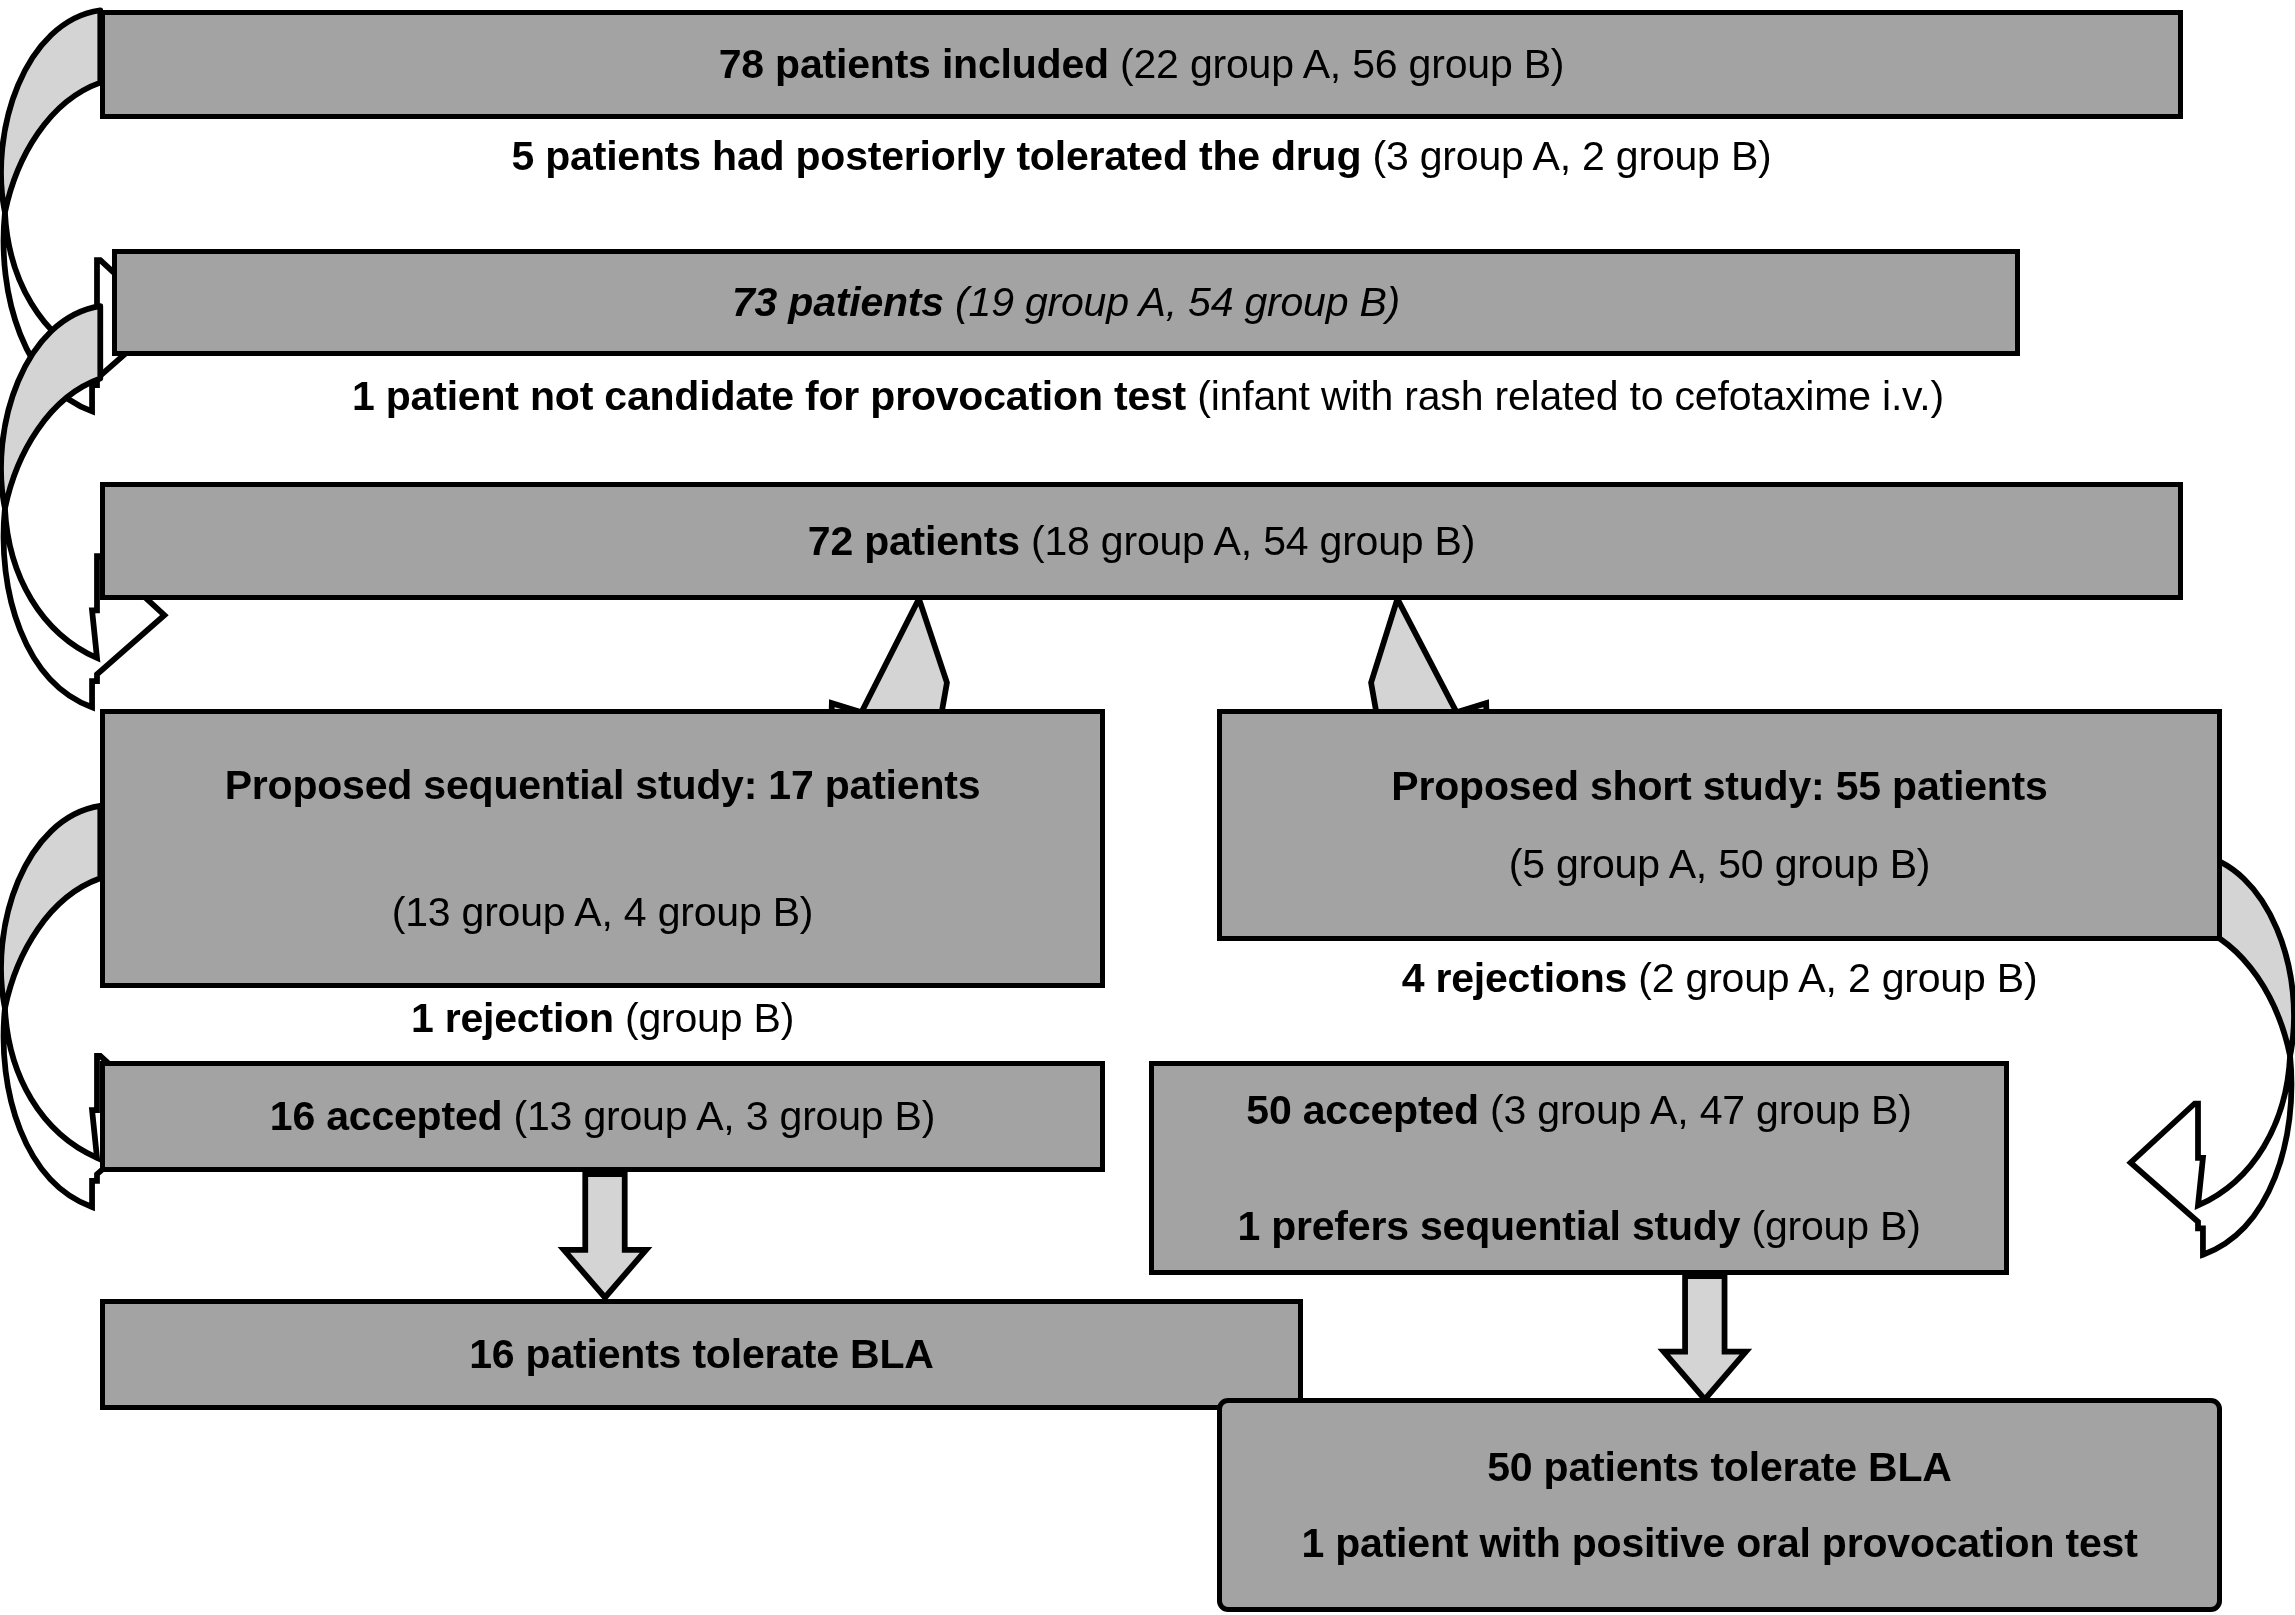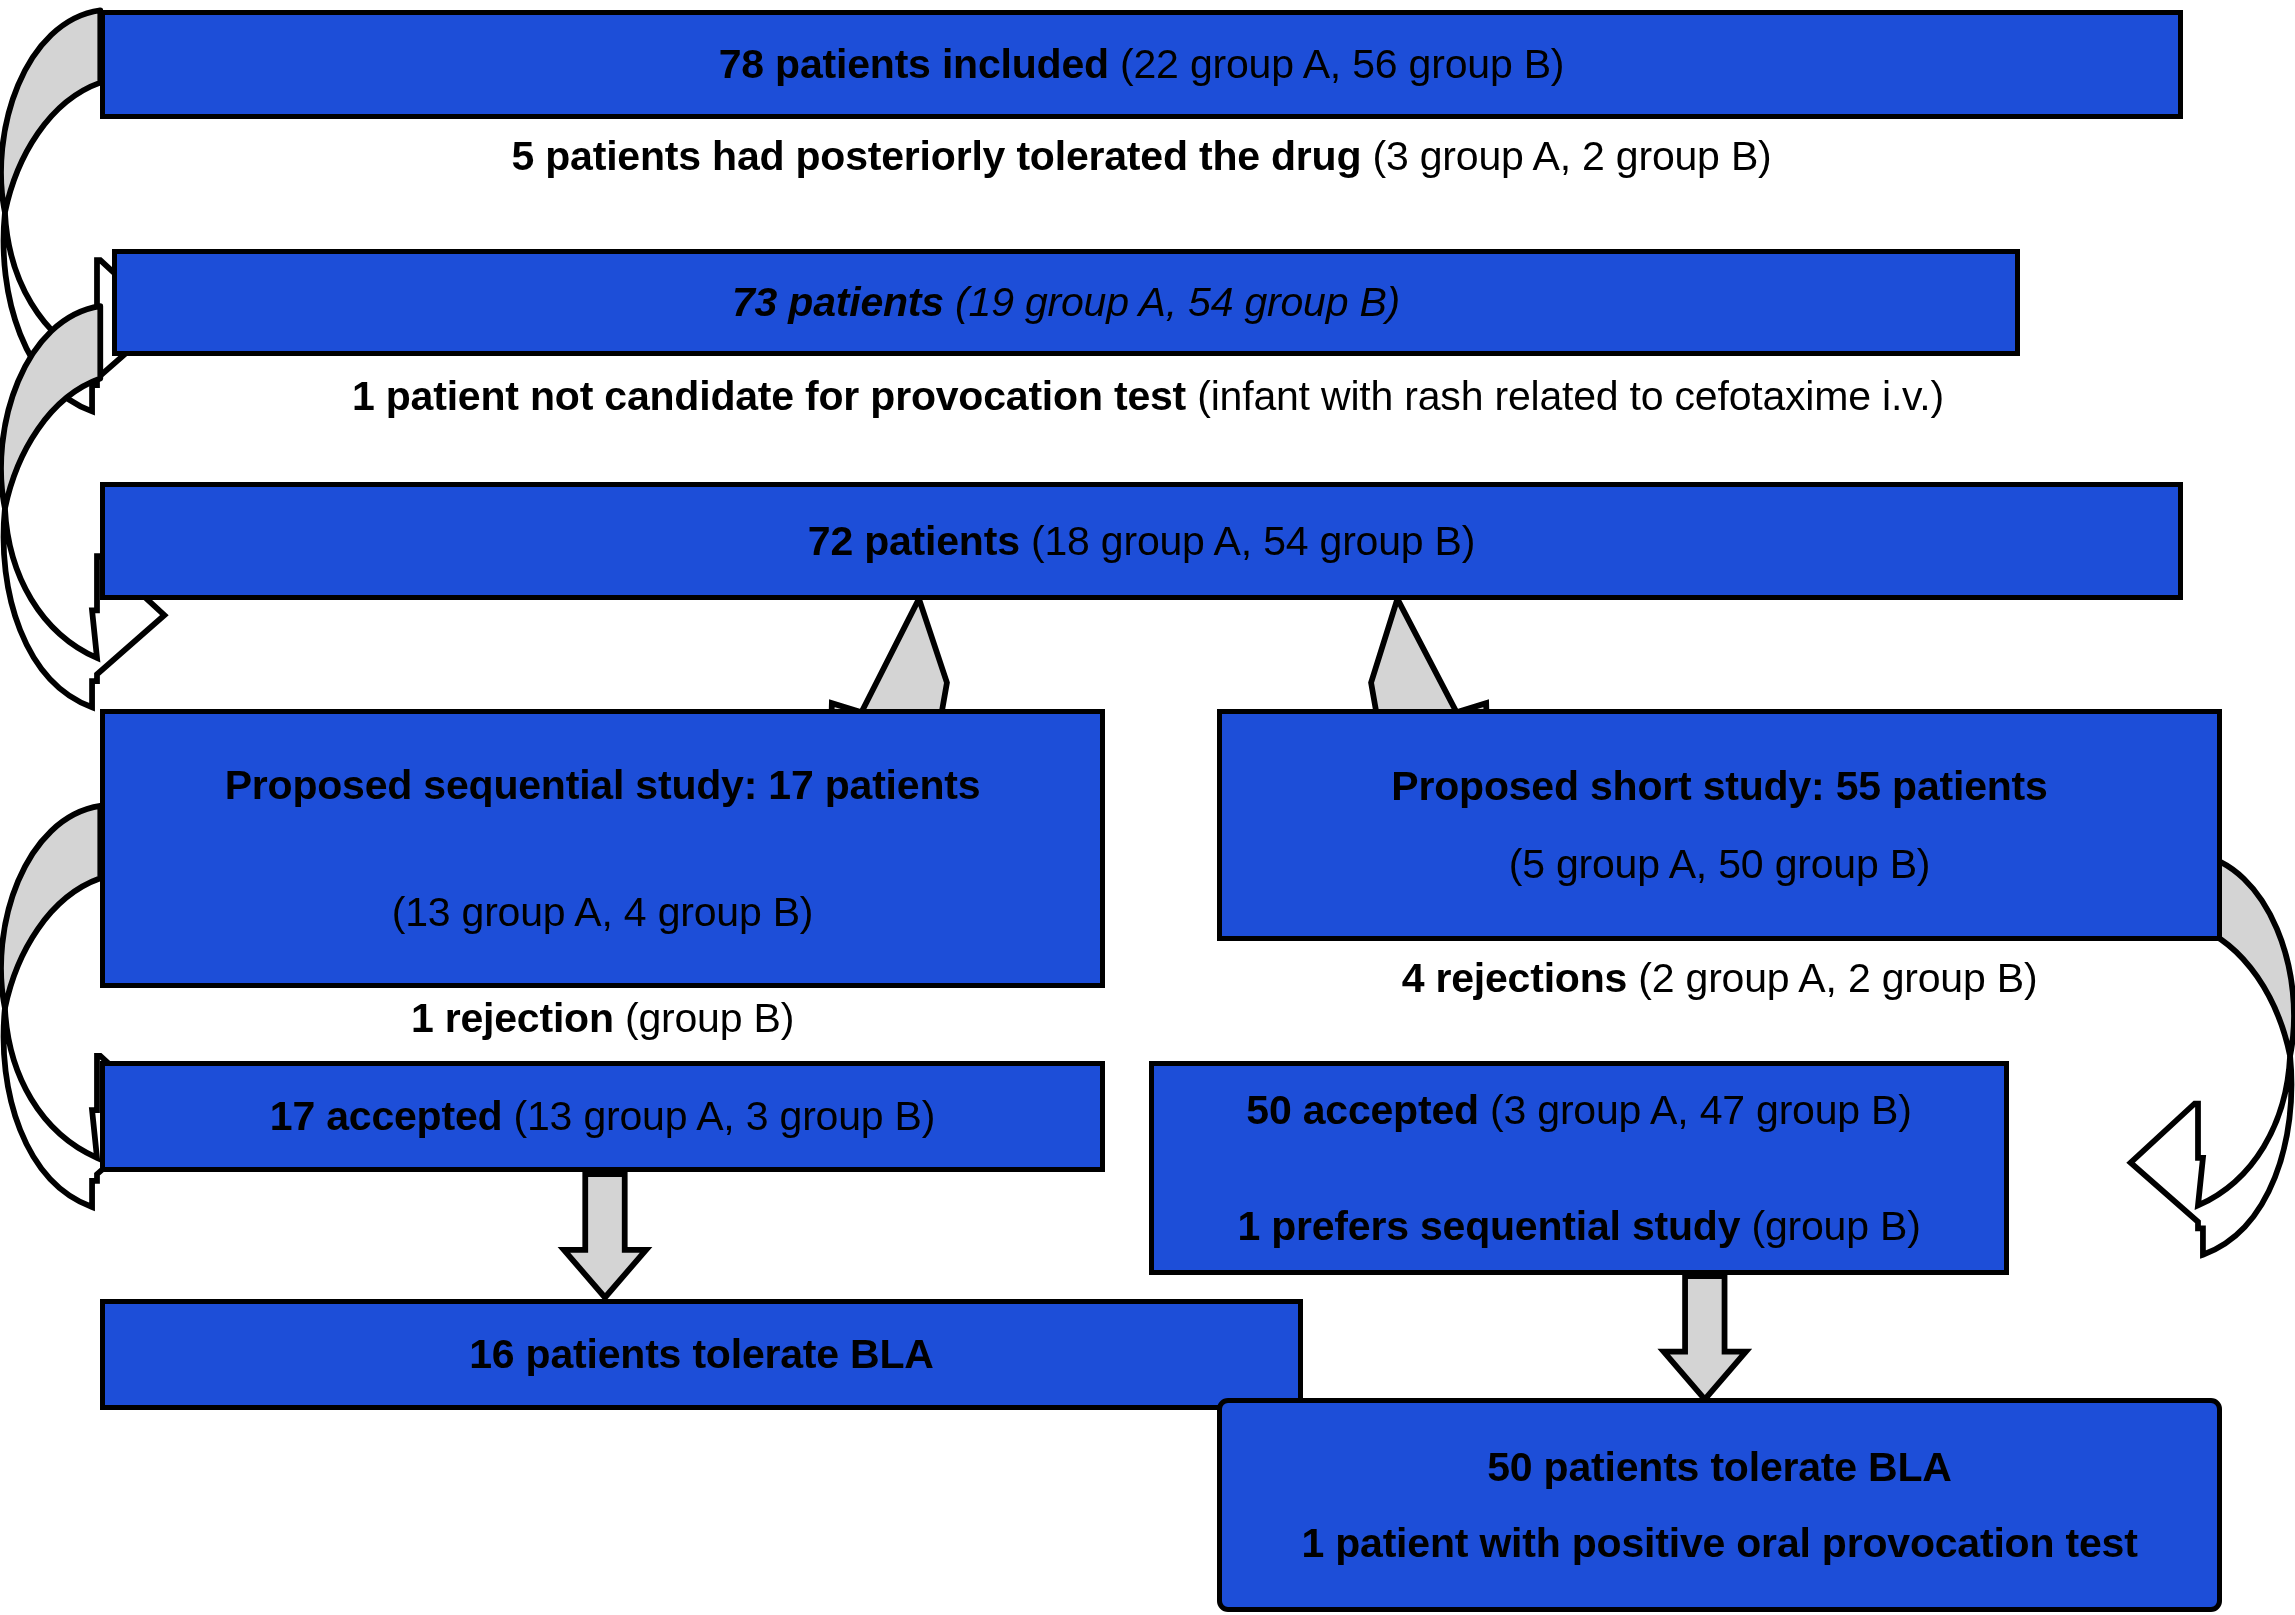--- a/index.html
+++ b/index.html
@@ -20,21 +20,21 @@
     position: absolute;
     left: 0; top: 0;
     width: 2295px;
     height: 1616px;
   }
 
   .box {
     position: absolute;
     box-sizing: border-box;
     border: 5px solid #000000;
-    background: #1d4ed8;
+    background: #a3a3a3;
     display: flex;
     flex-direction: column;
     align-items: center;
     justify-content: center;
   }
 
   .free-text {
     position: absolute;
     box-sizing: border-box;
     text-align: center;
@@ -265,21 +265,21 @@
   </div>
 
   <div class="free-text" style="left:1217px; top:954px; width:1005px;">
     <div class="txt">
       <b>4 rejections</b><span class="reg"> (2 group A, 2 group B)</span>
     </div>
   </div>
 
   <div class="box" style="left:100px; top:1061px; width:1005px; height:111px;">
     <div class="txt">
-      <b>17 accepted</b><span class="reg"> (13 group A, 3 group B)</span>
+      <b>16 accepted</b><span class="reg"> (13 group A, 3 group B)</span>
     </div>
   </div>
 
   <div class="box" style="left:1149px; top:1061px; width:860px; height:214px;gap:40px;">
     <div class="txt" style="margin-bottom:28px;">
       <b>50 accepted</b><span class="reg"> (3 group A, 47 group B)</span>
     </div>
     <div class="txt">
       <b>1 prefers sequential study</b><span class="reg"> (group B)</span>
     </div>

